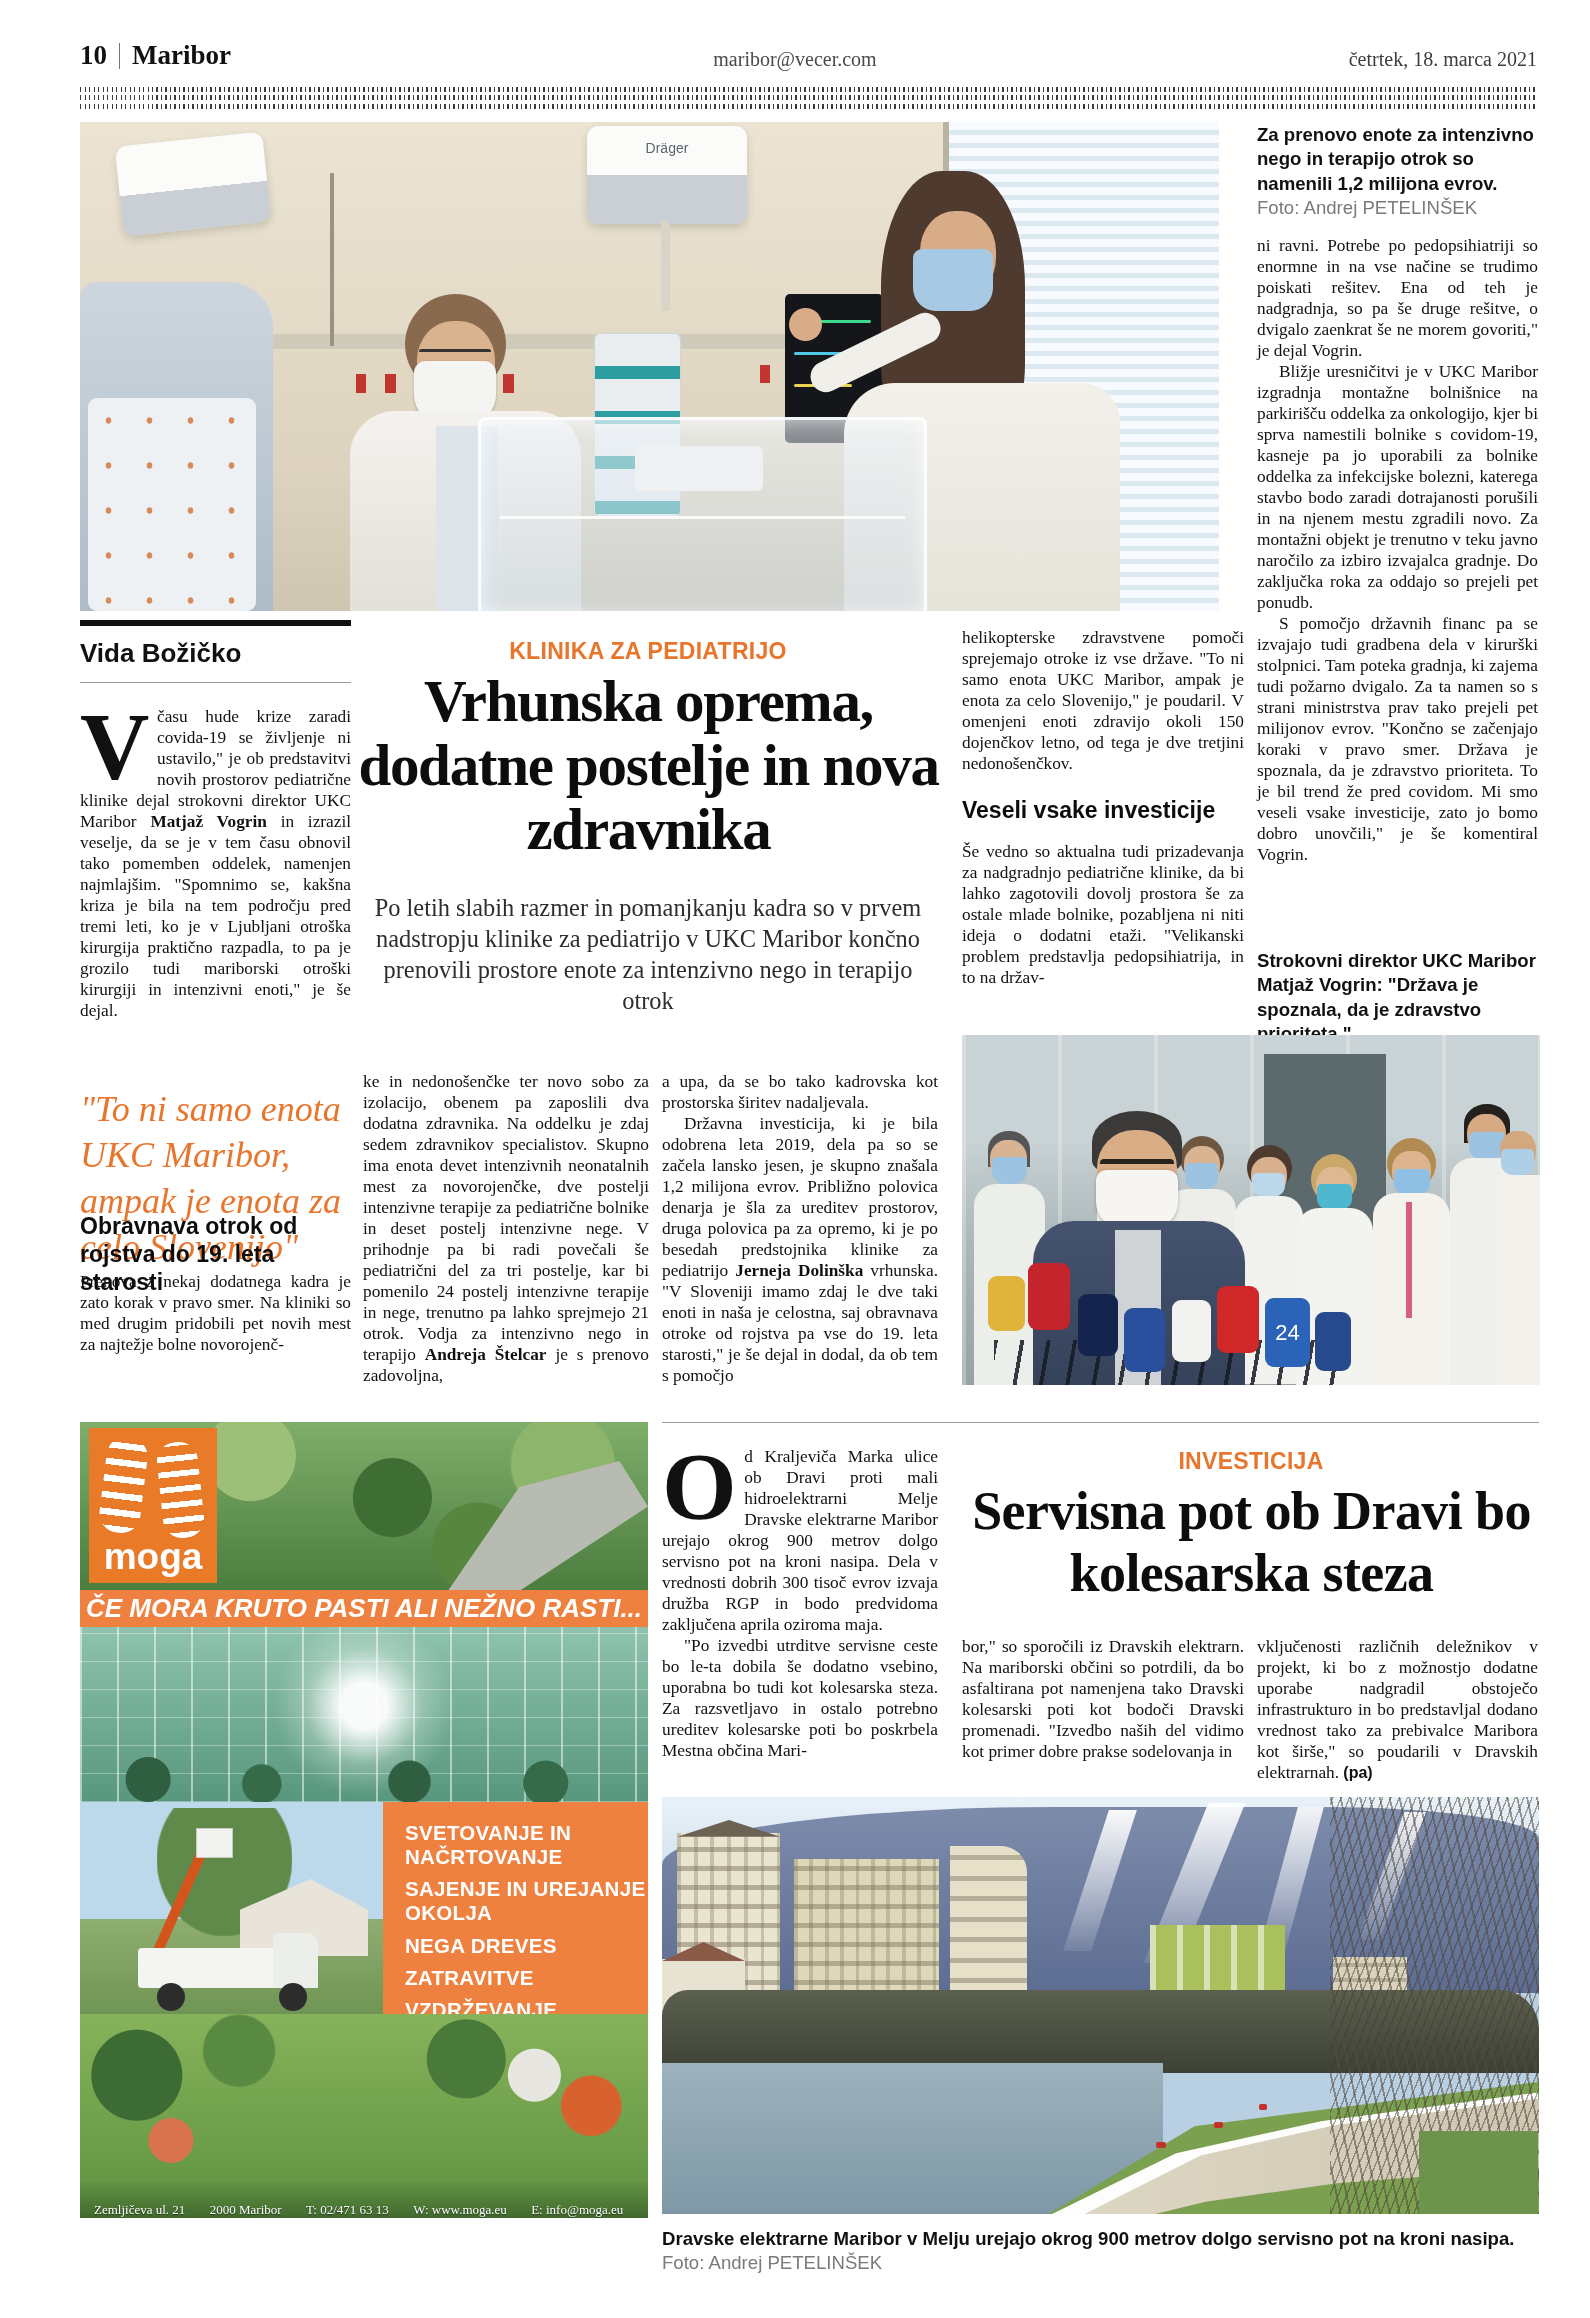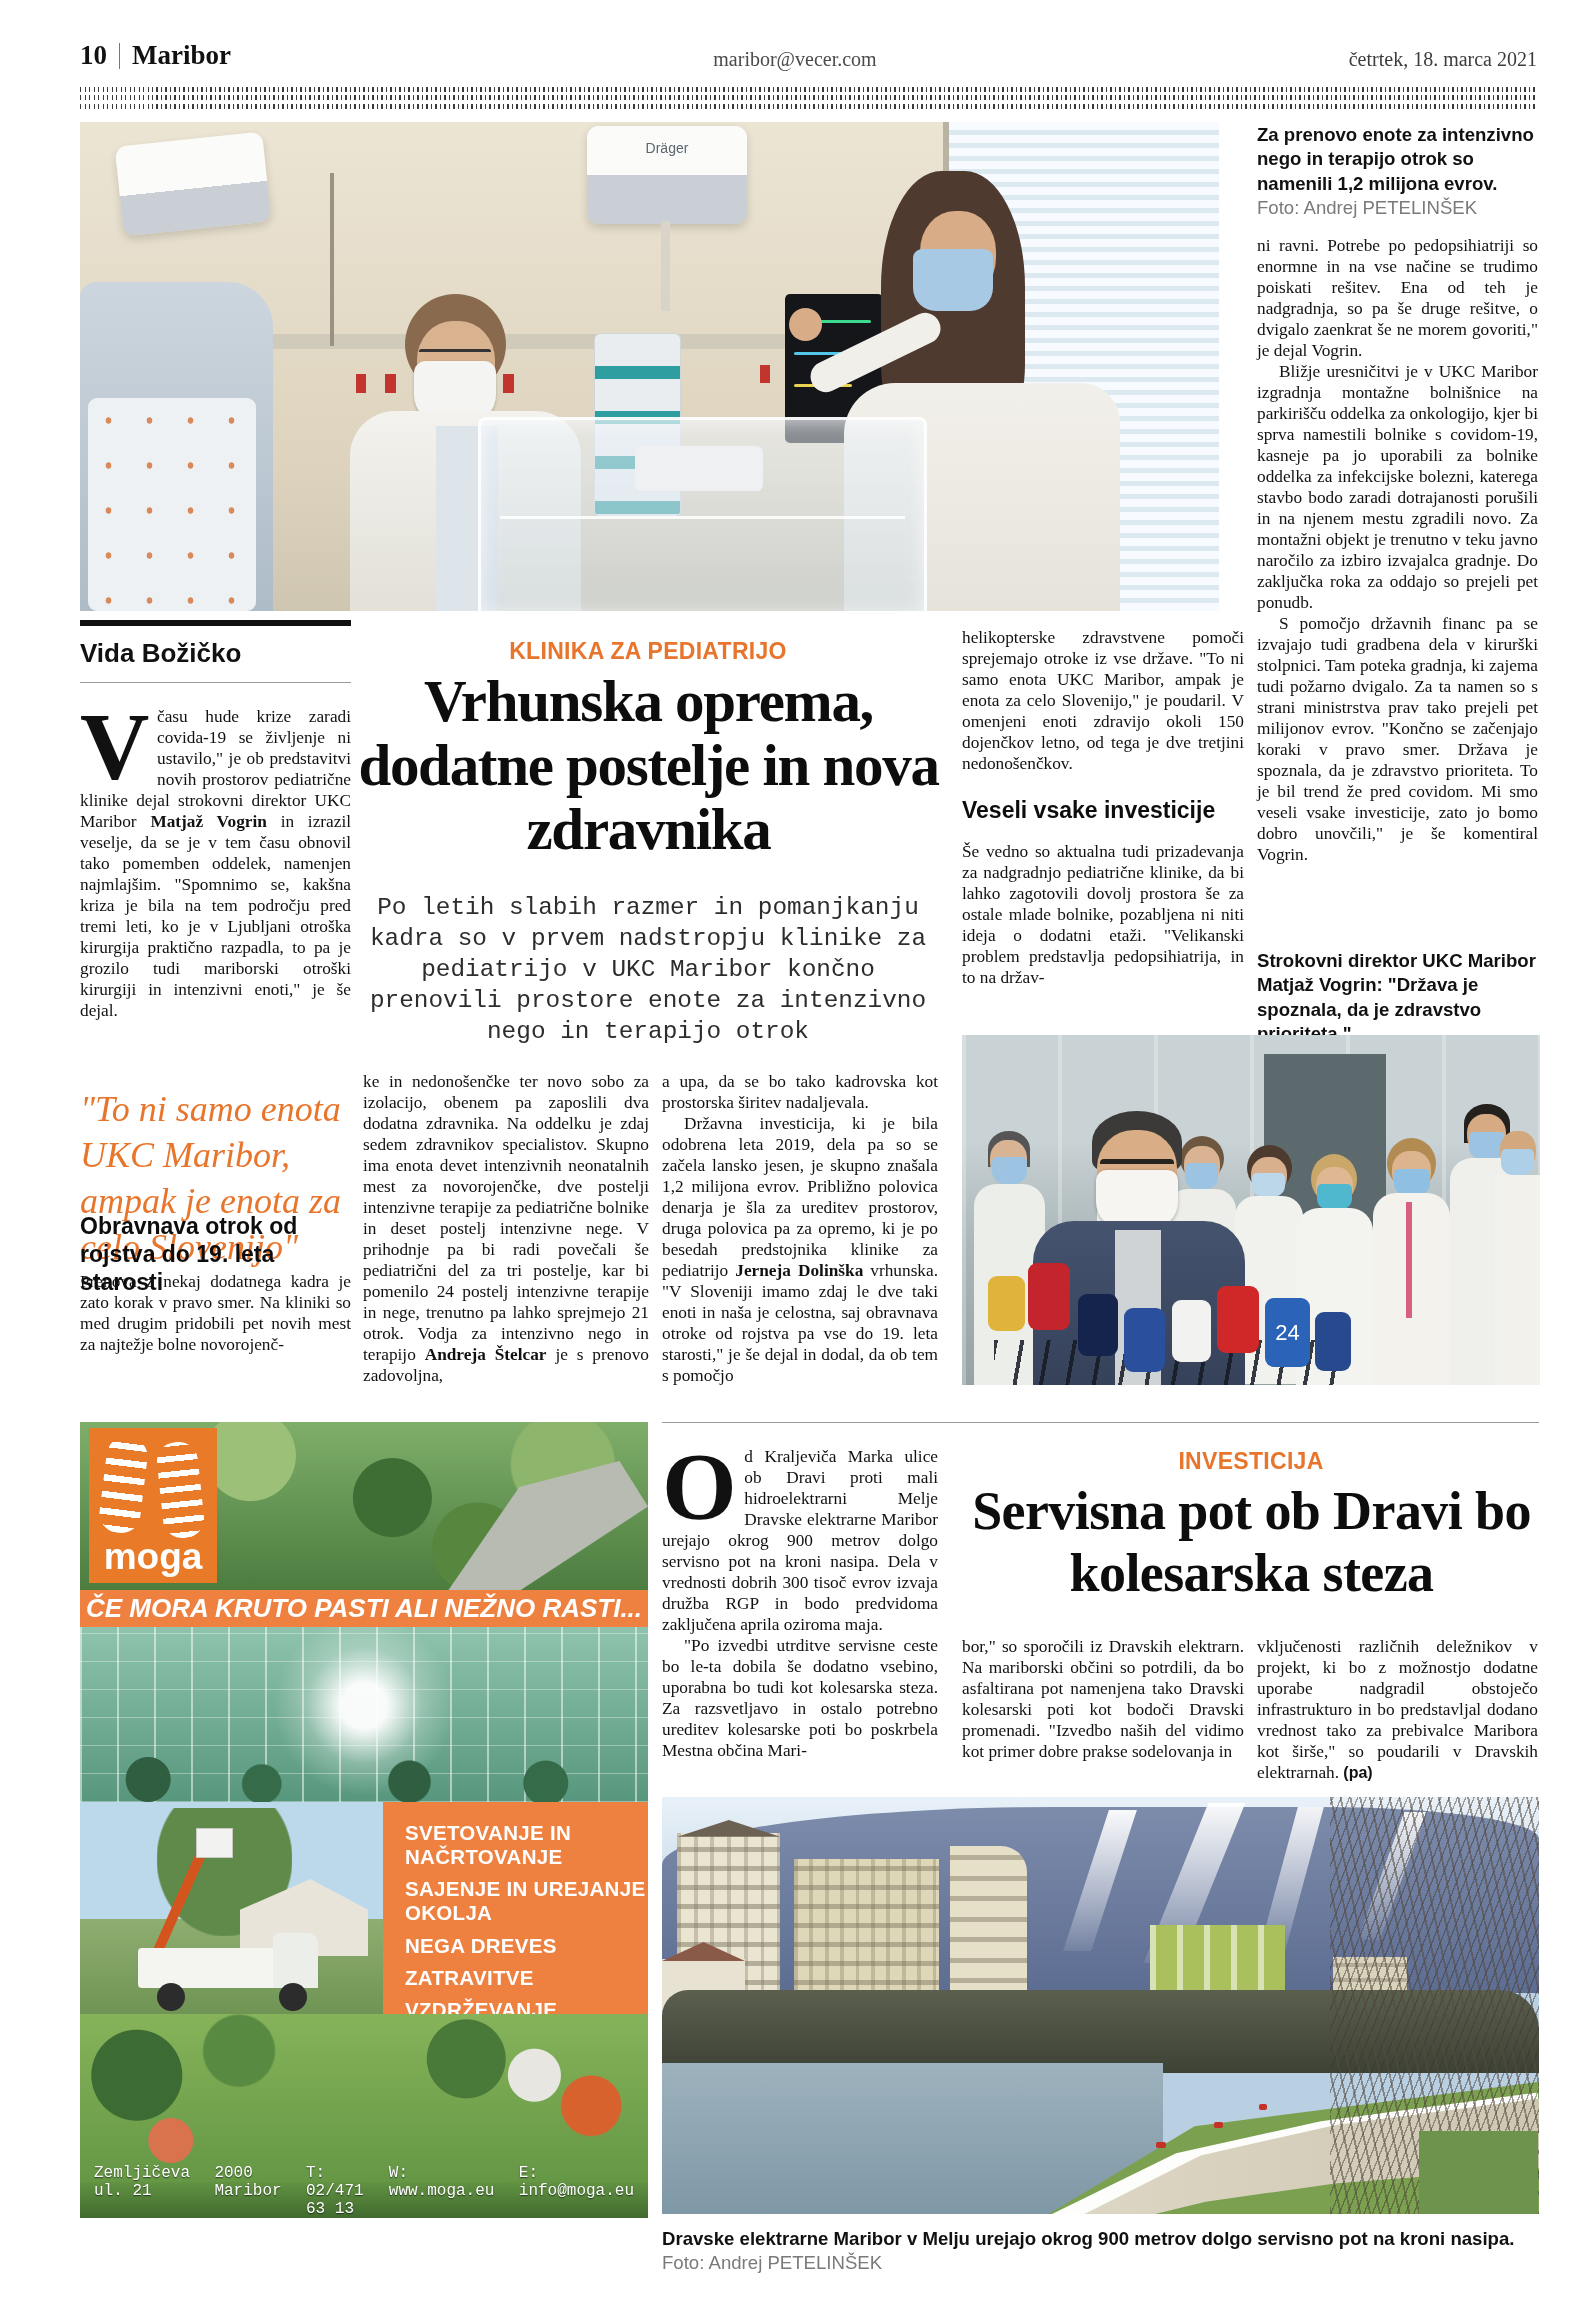--- a/index.html
+++ b/index.html
@@ -15,39 +15,39 @@
   
   .body-text{font-size:17.3px;line-height:21px;text-align:justify;color:#111}
   .body-text p{margin:0}
   .body-text p.ind{text-indent:22px}
   b.nm{font-weight:bold}
   .dropcap{float:left;font-weight:bold;font-size:96px;line-height:72px;padding:5.1px 7.7px 0 0;color:#111}
   .kicker{font-family:"Liberation Sans",sans-serif;font-weight:bold;font-size:23px;letter-spacing:0.3px;text-align:center}
   .headline{font-weight:bold;text-align:center;color:#0d0d0d}
   .h-main{font-size:59px;line-height:64px;letter-spacing:-1.3px}
   .h-sec{font-size:54px;line-height:62px;letter-spacing:-0.6px}
-  .deck{font-family:Liberation Mono, monospace;font-size:24.4px;line-height:31px;text-align:center;color:#2d2d2d}
+  .deck{font-family:Liberation Serif, serif;font-size:24.4px;line-height:31px;text-align:center;color:#2d2d2d}
   .subhead{font-family:"Liberation Sans",sans-serif;font-weight:bold;font-size:23px;line-height:28px;color:#0d0d0d}
   .quote{font-style:italic;font-size:36px;line-height:46px}
   .caption{font-family:"Liberation Sans",sans-serif;font-weight:bold;font-size:18.6px;line-height:24.4px;color:#111}
   .credit{font-weight:normal;color:#7a7a7a}
   .byline-name{font-family:"Liberation Sans",sans-serif;font-weight:bold;font-size:26px;color:#111}
   .rule{background:#9a9a9a}
   
   .photo{overflow:hidden;background:#ccc}
   .pf{position:absolute}
   .pf .pf-hair,.pf .pf-face,.pf .pf-mask,.pf .pf-body{position:absolute}
   
   .ad-banner{display:flex;align-items:center;justify-content:center;
      font-family:"Liberation Sans",sans-serif;font-weight:bold;font-style:italic;
      font-size:26px;color:#fff;letter-spacing:0}
   .ad-service{font-family:"Liberation Sans",sans-serif;font-weight:bold;font-size:20.5px;
      color:#fff;margin-bottom:8.3px;letter-spacing:0.3px}
-  .ad-addr{display:flex;gap:24.4px;align-items:flex-end;font-family:Liberation Mono, monospace;
-     font-size:16px;color:#fff;text-shadow:0 0.6px 1.3px rgba(0,0,0,.6)}
+  .ad-addr{display:flex;gap:24.4px;align-items:flex-end;font-family:Liberation Serif, serif;
+     font-size:13px;color:#fff;text-shadow:0 0.6px 1.3px rgba(0,0,0,.6)}
   .mic{position:absolute;border-radius:9px}
 </style>
 </head>
 <body>
 
 <div class="page">
 
   <div class="abs hdr-left" style="left:80px;top:40px">
     <span>10</span>
     <span class="hdr-bar"></span>

